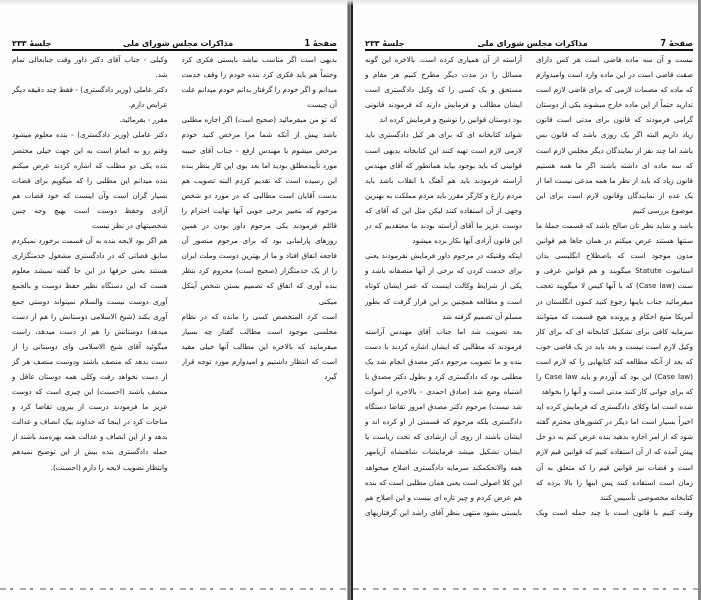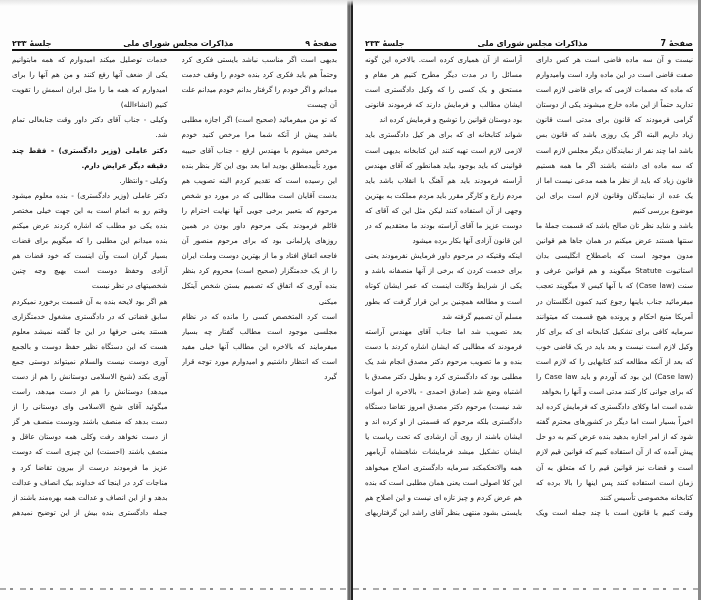--- a/index.html
+++ b/index.html
@@ -36,56 +36,55 @@
     position: absolute; top: 52px; left: 12px; right: 10px; bottom: 78px;
     display: flex; flex-direction: row-reverse; gap: 14px;
   }
   .col {
     flex: 1; direction: rtl; text-align: justify;
     font-size: 7.2px; line-height: 15.1px; color: #161616;
     overflow: hidden;
     font-family: "DejaVu Sans", sans-serif;
   }
   .col p { margin: 0 0 0 0; }
-  .col .speaker { font-weight: bold; }
+  .col .speaker { font-weight: normal; }
   .footer-noise {
     position: absolute; bottom: 10px; left: 0; right: 0; height: 2px;
     background: repeating-linear-gradient(to right, #777 0 6px, transparent 6px 10px, #444 10px 13px, transparent 13px 20px);
     opacity: .6;
   }
   .scan-edge-top {
     position: absolute; top: 0; left: 0; right: 0; height: 6px;
     background: linear-gradient(to bottom, #e6e6e6, transparent);
   }
   .right-edge {
     position: absolute; right: 0; top: 0; width: 3px; height: 600px; background: #888;
   }
 </style>
 </head>
 <body>
 
 <div class="spread">
 
   <div class="page left">
     <div class="running-head">
-      <span>صفحهٔ ۹</span>
+      <span>صفحهٔ 1</span>
       <span>مذاکرات مجلس شورای ملی</span>
       <span>جلسهٔ ۲۳۳</span>
     </div>
     <div class="cols">
       <div class="col">
         <p>بدیهی است اگر مناسب نباشد بایستی فکری کرد وحتماً هم باید فکری کرد بنده خودم را وقف خدمت میدانم و اگر خودم را گرفتار بدانم خودم میدانم علت آن چیست</p>
         <p>که تو من میفرمائید (صحیح است) اگر اجازه مطلبی باشد پیش از آنکه شما مرا مرخص کنید خودم مرخص میشوم با مهندس ارفع - جناب آقای حبیبه مورد تأییدمطلق بودید اما بعد بوی این کار بنظر بنده این رسیده است که تقدیم کردم البته تصویب هم بدست آقایان است مطالبی که در مورد دو شخص مرحوم که بتعبیر برخی جویی آنها نهایت احترام را قائلم فرمودند یکی مرحوم داور بودن در همین روزهای پارلمانی بود که برای مرحوم منصور آن فاجعه اتفاق افتاد و ما از بهترین دوست وملت ایران را از یک خدمتگزار (صحیح است) محروم کرد بنظر بنده آوری که اتفاق که تصمیم بستن شخص آیتکل میکنی</p>
         <p>است کرد المتخصص کسی را مانده که در نظام مجلسی موجود است مطالب گفتار چه بسیار میفرمایند که بالاخره این مطالب آنها خیلی مفید است که انتظار داشتیم و امیدوارم مورد توجه قرار گیرد</p>
       </div>
       <div class="col">
-        <p>خدمات توصلیل میکند امیدوارم که همه مابتوانیم یکی از ضعف آنها رفع کنند و من هم آنها را برای امیدوارم که همه ما را مثل ایران اسمش را تقویت کنیم (انشاءالله)</p>
         <p>وکیلی - جناب آقای دکتر داور وقت جنابعالی تمام شد.</p>
         <p class="speaker">دکتر عاملی (وزیر دادگستری) - فقط چند دقیقه دیگر عرایض دارم.</p>
-        <p>وکیلی - وانتظار.</p>
+        <p>مقرر - بفرمائید.</p>
         <p>دکتر عاملی (وزیر دادگستری) - بنده معلوم میشود وقتم رو به اتمام است به این جهت خیلی مختصر بنده یکی دو مطلب که اشاره کردند عرض میکنم بنده میدانم این مطلبی را که میگویم برای قضات بسیار گران است وآن اینست که خود قضات هم آزادی وحفظ دوست است بهیچ وجه چنین شخصیتهای در نظر نیست</p>
         <p>هم اگر بود لایحه بنده به آن قسمت برخورد نمیکردم سابق قضاتی که در دادگستری مشغول خدمتگزاری هستند یعنی حرفها در این جا گفته نمیشد معلوم هست که این دستگاه نظیر حفظ دوست و بالجمع آوری دوست نیست والسلام نمیتواند دوستی جمع آوری بکند (شیخ الاسلامی دوستانش را هم از دست میدهد) دوستانش را هم از دست میدهد، راست میگوئید آقای شیخ الاسلامی وای دوستانی را از دست بدهد که منصف باشند ودوست منصف هر گز از دست نخواهد رفت وکلی همه دوستان عاقل و منصف باشند (احسنت) این چیزی است که دوست عزیز ما فرمودند درست از بیرون تقاضا کرد و مناجات کرد در اینجا که خداوند بیک انصاف و عدالت بدهد و از این انصاف و عدالت همه بهره‌مند باشند از جمله دادگستری بنده بیش از این توضیح نمیدهم وانتظار تصویب لایحه را دارم (احسنت).</p>
       </div>
     </div>
     <div class="footer-noise"></div>
   </div>
 
   <div class="gutter"></div>
 
   <div class="page right">

